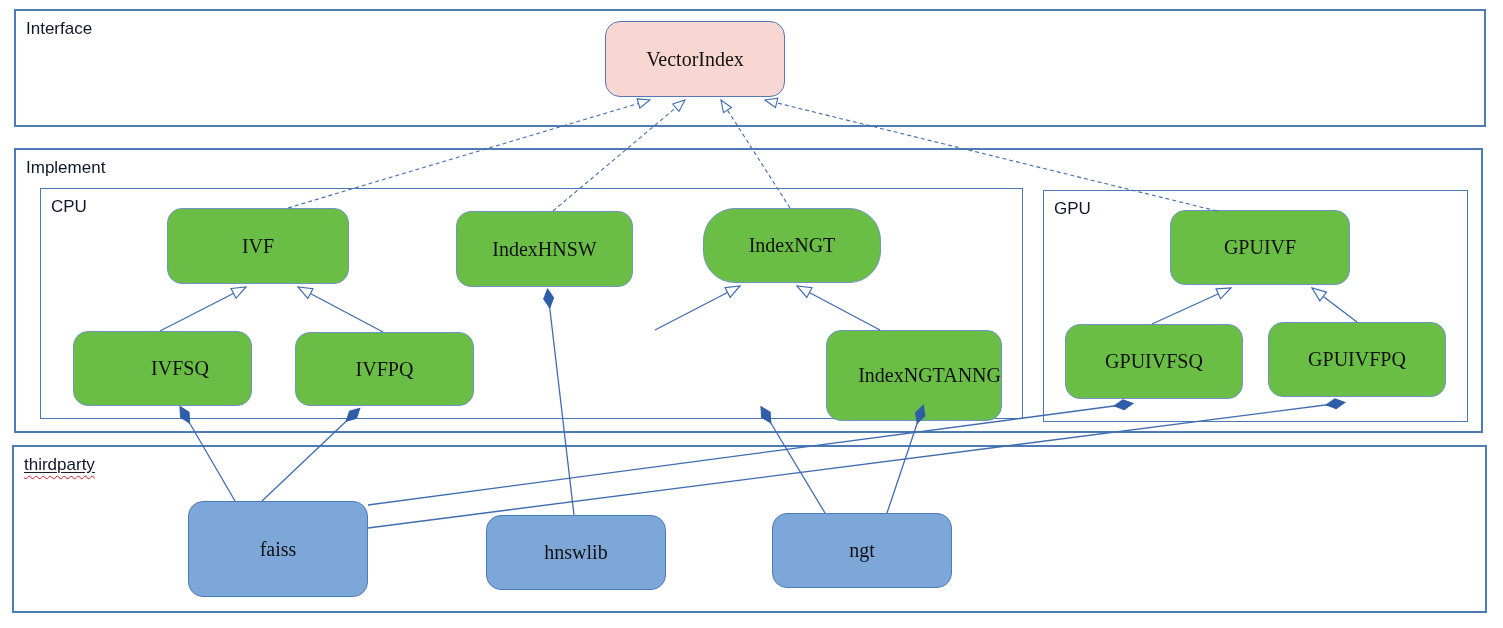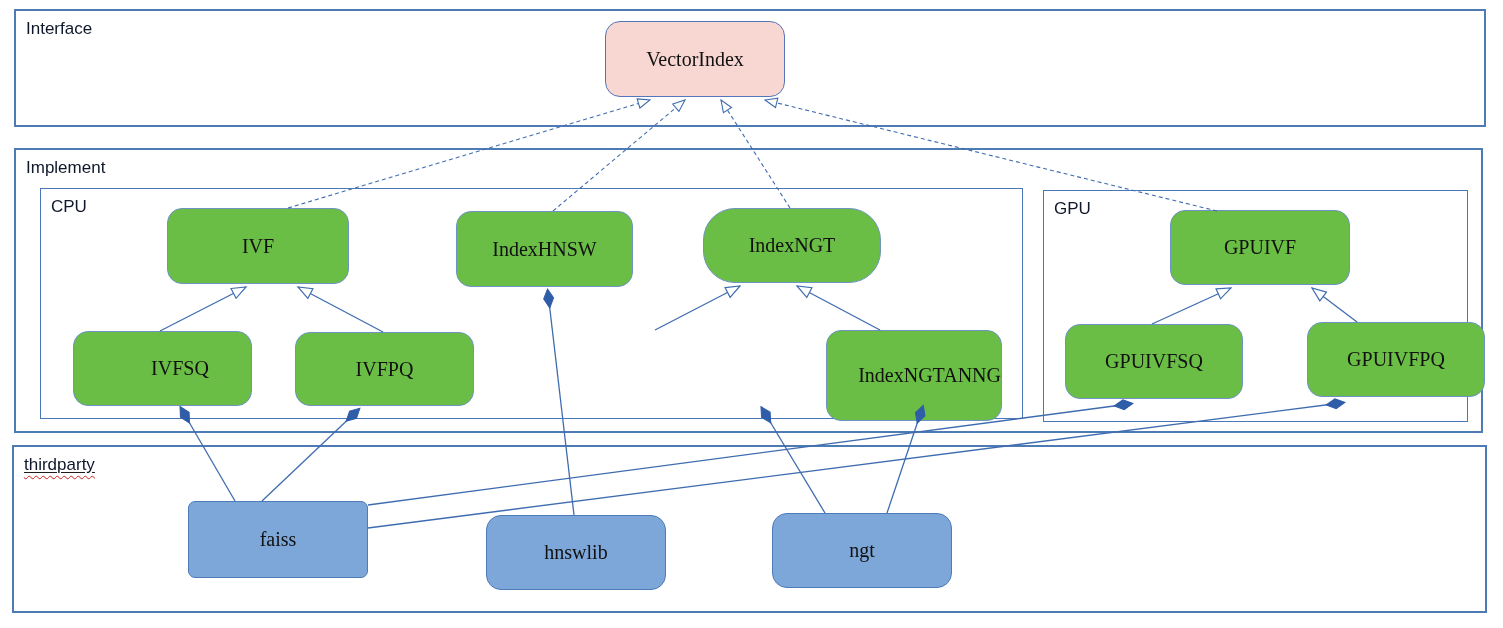--- a/index.html
+++ b/index.html
@@ -85,25 +85,25 @@
 
 
   <div class="node green" style="left:826px; top:330px; width:176px; height:91px;justify-content:flex-end;">
     <span>IndexNGTANNG</span>
   </div>
 
   <div class="node green" style="left:1065px; top:324px; width:178px; height:75px;">
     <span>GPUIVFSQ</span>
   </div>
 
-  <div class="node green" style="left:1268px; top:322px; width:178px; height:75px;margin-left:39px;">
+  <div class="node green" style="left:1268px; top:322px; width:178px; height:75px;">
     <span>GPUIVFPQ</span>
   </div>
 
-  <div class="node blue" style="left:188px; top:501px; width:180px; height:77px;border-radius:7px;">
+  <div class="node blue" style="left:188px; top:501px; width:180px; height:96px;">
     <span>faiss</span>
   </div>
 
   <div class="node blue" style="left:486px; top:515px; width:180px; height:75px;">
     <span>hnswlib</span>
   </div>
 
   <div class="node blue" style="left:772px; top:513px; width:180px; height:75px;text-align:right;">
     <span>ngt</span>
   </div>

